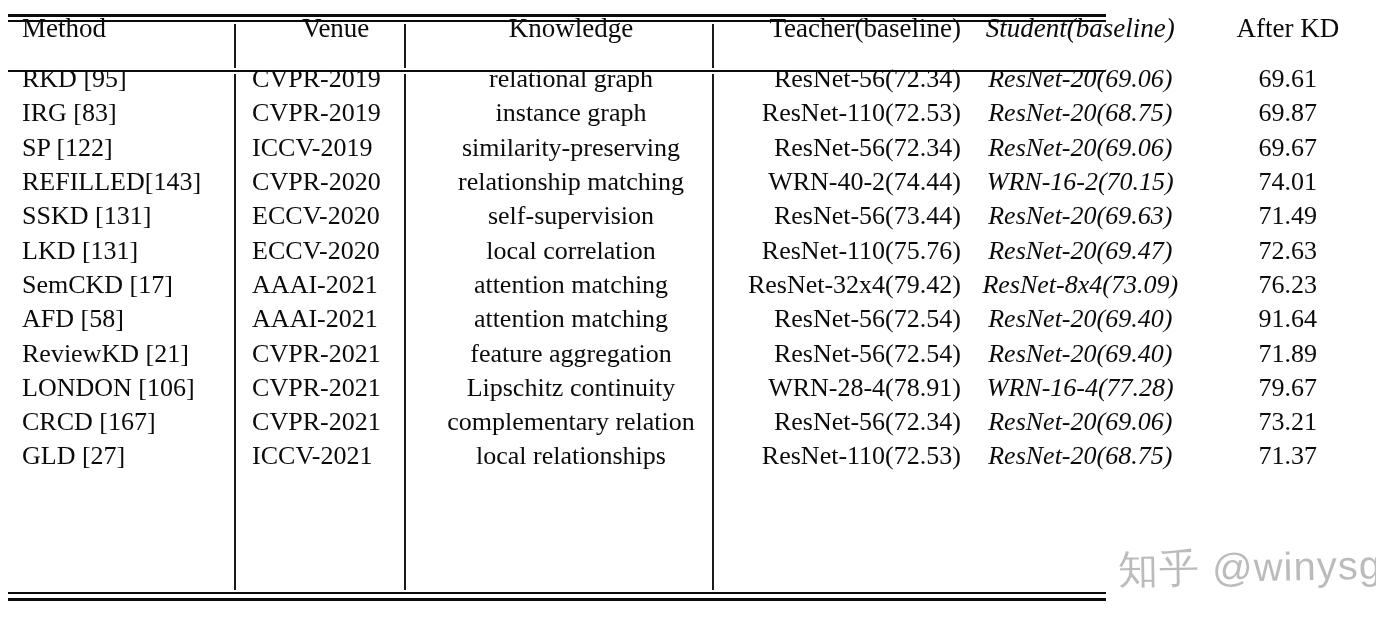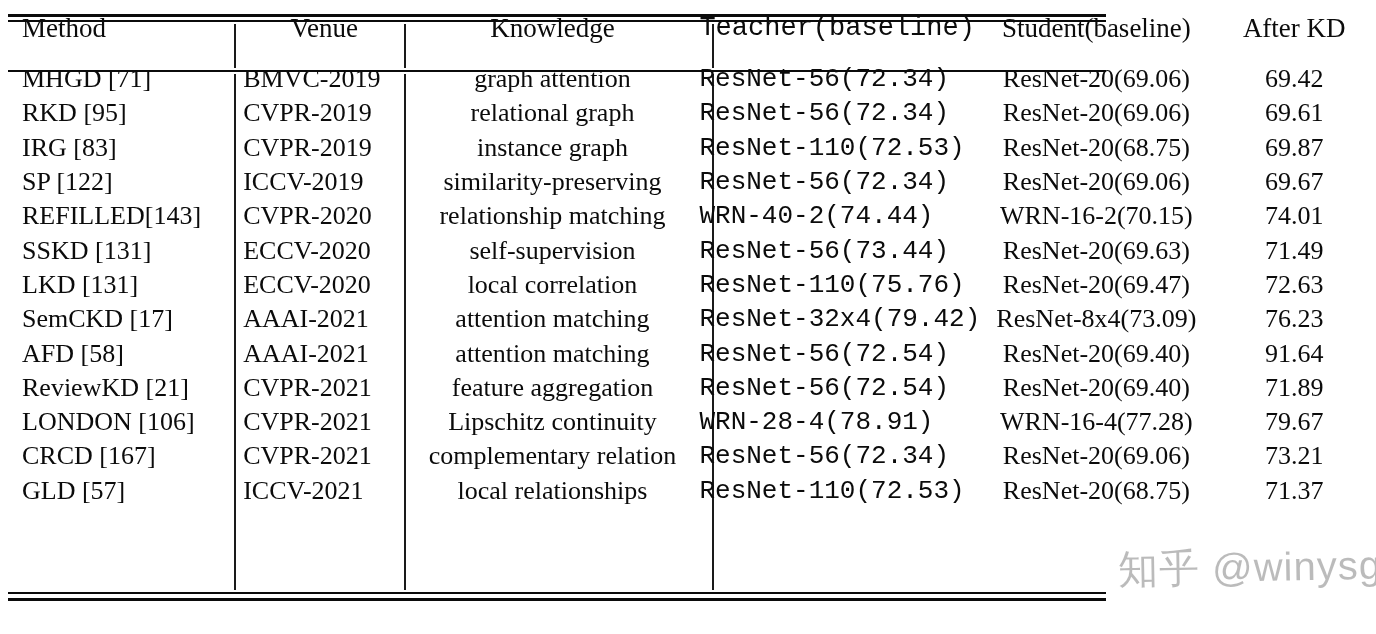--- a/index.html
+++ b/index.html
@@ -75,22 +75,22 @@
   }
   tbody td {
     height: 34.3px;
     font-size: 26px;
   }
 
   
   .col-method   { width: 234px; text-align: left;   padding-left: 22px !important; }
   .col-venue    { width: 170px; }
   .col-know     { width: 308px; text-align: center; }
-  .col-teacher  { width: 240px; text-align: left; font-family: Liberation Mono, monospace; }
-  .col-student  { width: 242px; text-align: center; }
+  .col-teacher  { width: 240px; text-align: right; }
+  .col-student  { width: 242px; text-align: center; font-style: italic; }
   .col-afterkd  { width: 182px; text-align: center; margin-top: 36px; }
 
   thead .col-method { text-align: left; padding-left: 22px !important; }
 
   tbody tr:first-child td { padding-top: 6px; }
 
   
   #watermark {
     position: absolute;
     left: 1118px;
@@ -130,28 +130,20 @@
         <th class="col-method">Method</th>
         <th class="col-venue">Venue</th>
         <th class="col-know">Knowledge</th>
         <th class="col-teacher">Teacher(baseline)</th>
         <th class="col-student">Student(baseline)</th>
         <th class="col-afterkd">After KD</th>
       </tr>
     </thead>
     <tbody>
       <tr>
-        <td class="col-method">MHGD [71]</td>
-        <td class="col-venue">BMVC-2019</td>
-        <td class="col-know">graph attention</td>
-        <td class="col-teacher">ResNet-56(72.34)</td>
-        <td class="col-student">ResNet-20(69.06)</td>
-        <td class="col-afterkd">69.42</td>
-      </tr>
-      <tr>
         <td class="col-method">RKD [95]</td>
         <td class="col-venue">CVPR-2019</td>
         <td class="col-know">relational graph</td>
         <td class="col-teacher">ResNet-56(72.34)</td>
         <td class="col-student">ResNet-20(69.06)</td>
         <td class="col-afterkd">69.61</td>
       </tr>
       <tr>
         <td class="col-method">IRG [83]</td>
         <td class="col-venue">CVPR-2019</td>
@@ -226,21 +218,21 @@
       </tr>
       <tr>
         <td class="col-method">CRCD [167]</td>
         <td class="col-venue">CVPR-2021</td>
         <td class="col-know">complementary relation</td>
         <td class="col-teacher">ResNet-56(72.34)</td>
         <td class="col-student">ResNet-20(69.06)</td>
         <td class="col-afterkd">73.21</td>
       </tr>
       <tr>
-        <td class="col-method">GLD [57]</td>
+        <td class="col-method">GLD [27]</td>
         <td class="col-venue">ICCV-2021</td>
         <td class="col-know">local relationships</td>
         <td class="col-teacher">ResNet-110(72.53)</td>
         <td class="col-student">ResNet-20(68.75)</td>
         <td class="col-afterkd">71.37</td>
       </tr>
     </tbody>
   </table>
 
   <div id="watermark">知乎 @winysg</div>

